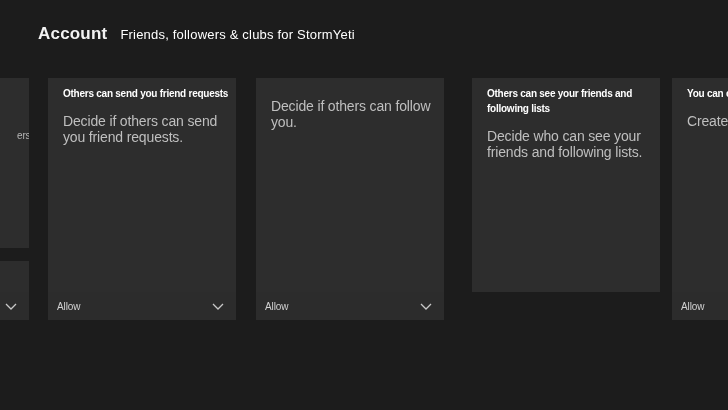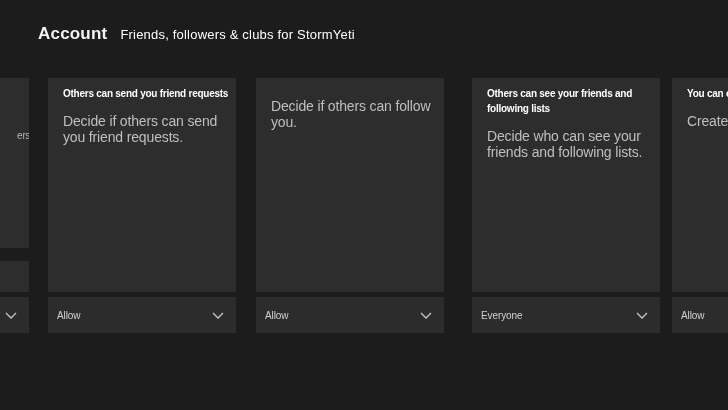--- a/index.html
+++ b/index.html
@@ -65,22 +65,21 @@
   .card-title.two-line { max-width: 160px; }
   .card-desc {
     margin-top: 12px;
     width: 162px;
     font-size: 14px;
     color: #bfbfbf;
     letter-spacing: -0.15px;
     line-height: 16px;
   }
   .dropdown {
-    margin-top: 5px;
-    height: 36px;
+    height: 28px;
     background: #2c2c2c;
     box-sizing: border-box;
     padding: 0 12px 0 9px;
     display: flex;
     align-items: center;
     justify-content: space-between;
     cursor: pointer;
   }
   .dropdown-value {
     font-size: 10px;
@@ -167,26 +166,20 @@
         <polyline points="1,1 6,6 11,1" fill="none" stroke="#c8c8c8" stroke-width="1.3"></polyline>
       </svg>
     </div>
   </div>
 
   <div class="card card-pos-3">
     <div class="card-body">
       <div class="card-title two-line">Others can see your friends and following lists</div>
       <div class="card-desc">Decide who can see your friends and following lists.</div>
     </div>
-    <div class="dropdown">
-      <span class="dropdown-value">Everyone</span>
-      <svg class="chevron" width="12" height="7" viewBox="0 0 12 7">
-        <polyline points="1,1 6,6 11,1" fill="none" stroke="#c8c8c8" stroke-width="1.3"></polyline>
-      </svg>
-    </div>
   </div>
 
   <div class="card card-pos-4">
     <div class="card-body">
       <div class="card-title one-line">You can cre</div>
       <div class="card-desc nowrap">Create join,</div>
     </div>
     <div class="dropdown">
       <span class="dropdown-value">Allow</span>
 

